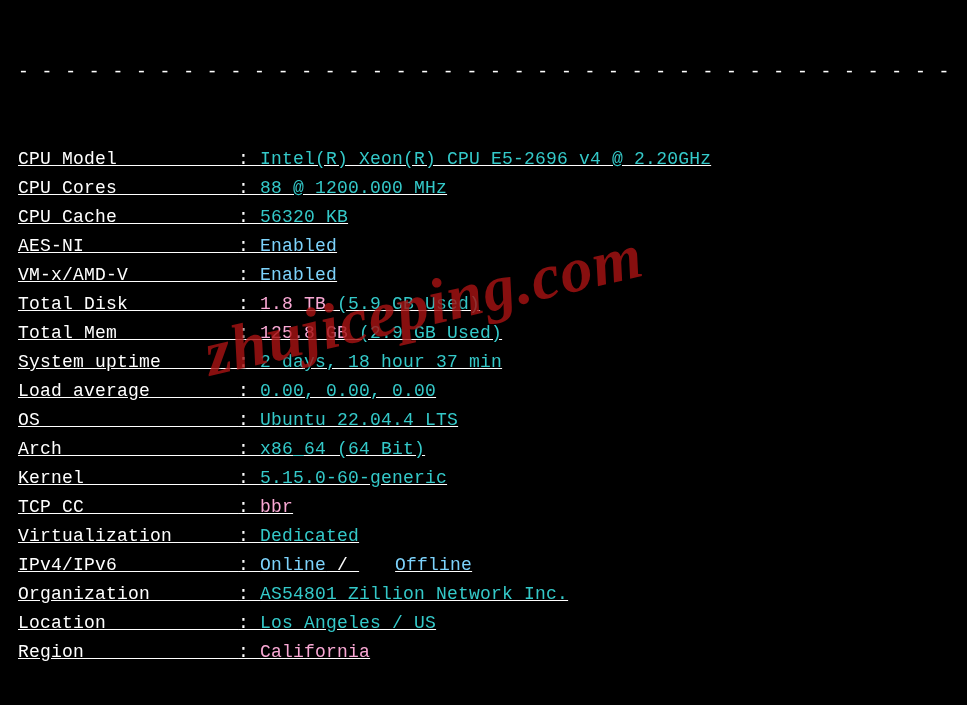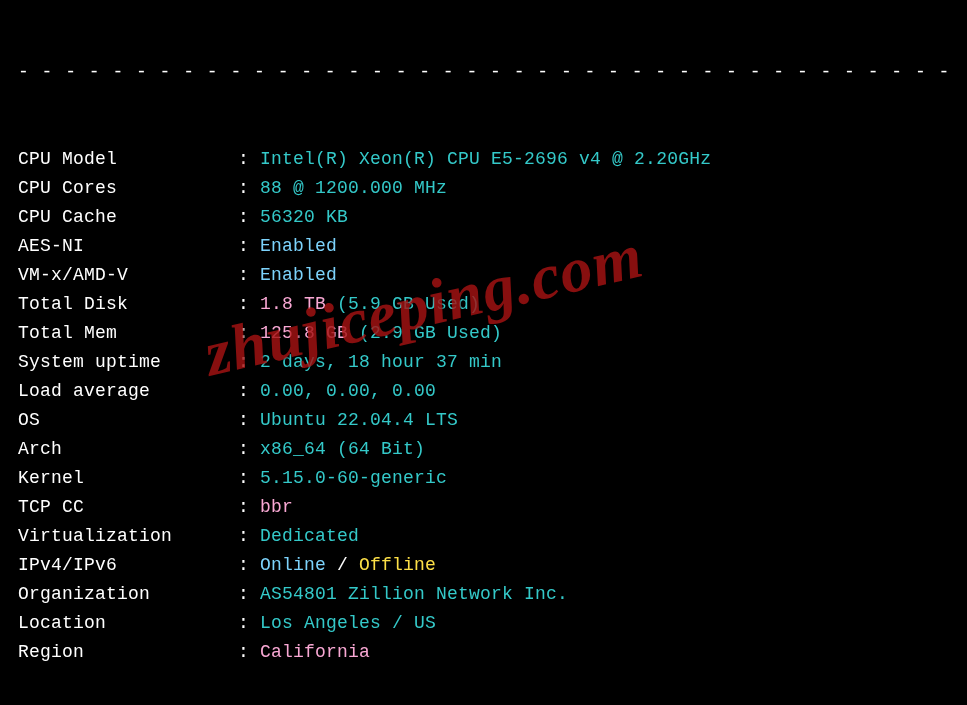--- a/index.html
+++ b/index.html
@@ -13,25 +13,25 @@
     line-height: 29px;
     overflow: hidden;
     position: relative;
   }
   .terminal {
     padding: 0 18px;
     color: #fff;
     white-space: pre;
     letter-spacing: 0.2px;
   }
-  .row { display: block; }
+  .row { display: block; text-decoration: underline; }
   .cyan { color: #34c9c9; }
   .yellow { color: #f9a8d4; }
   .green { color: #7dd3fc; }
-  .red { color: #fde047; }
+  .red { color: #7dd3fc; margin-left: 36px; }
   .white { color: #ffffff; }
   .sep { color: #ffffff; letter-spacing: 1px; overflow: hidden; display: block; white-space: nowrap; }
   .watermark {
     position: absolute;
     left: 200px;
     top: 290px;
     font-family: "Georgia", serif;
     font-size: 64px;
     font-weight: bold;
     font-style: italic;

